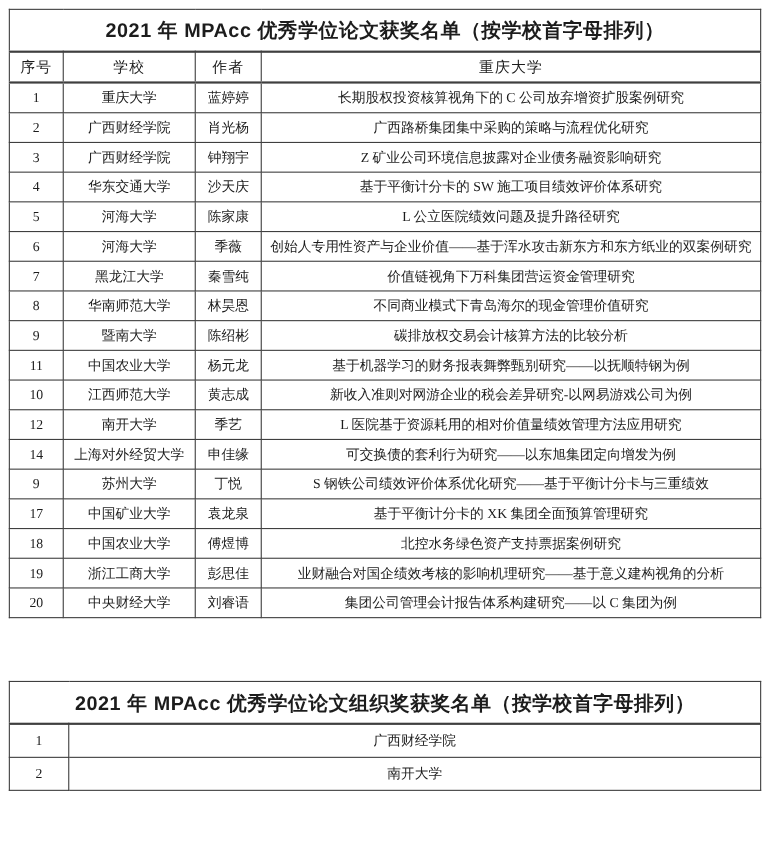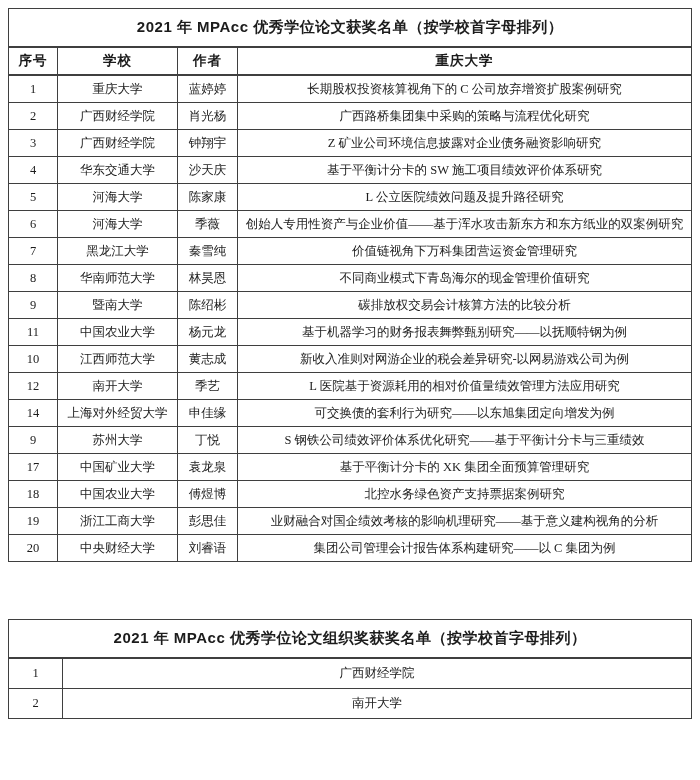--- a/index.html
+++ b/index.html
@@ -27,27 +27,27 @@
     border: 1px solid #3f3f3f;
     text-align: center;
     vertical-align: middle;
     padding: 2px 4px;
     overflow: hidden;
     white-space: nowrap;
   }
   .title-cell {
     font-family: "Liberation Sans", "DejaVu Sans", sans-serif;
     font-weight: 700;
-    font-size: 15px;
+    font-size: 18px;
     height: 33px;
     letter-spacing: 0.5px;
     border-bottom-width: 2px;
   }
   .award-table .header-row th {
-    font-weight: 700;
+    font-weight: 400;
     font-size: 13.5px;
     height: 22px;
     letter-spacing: 1px;
     border-bottom-width: 2px;
   }
   .award-table tbody td {
     font-size: 12.5px;
     height: 22px;
   }
   .org-table {

